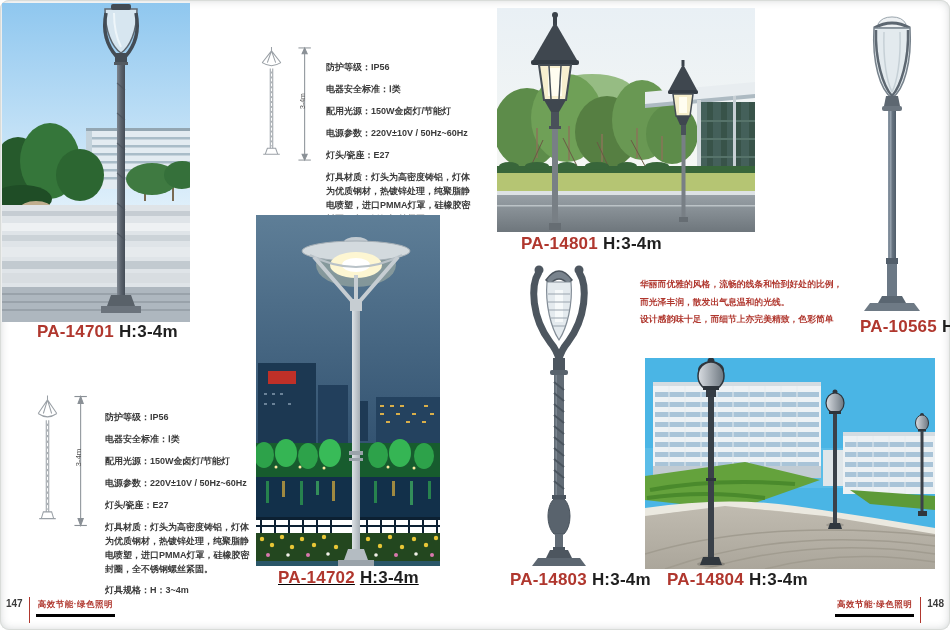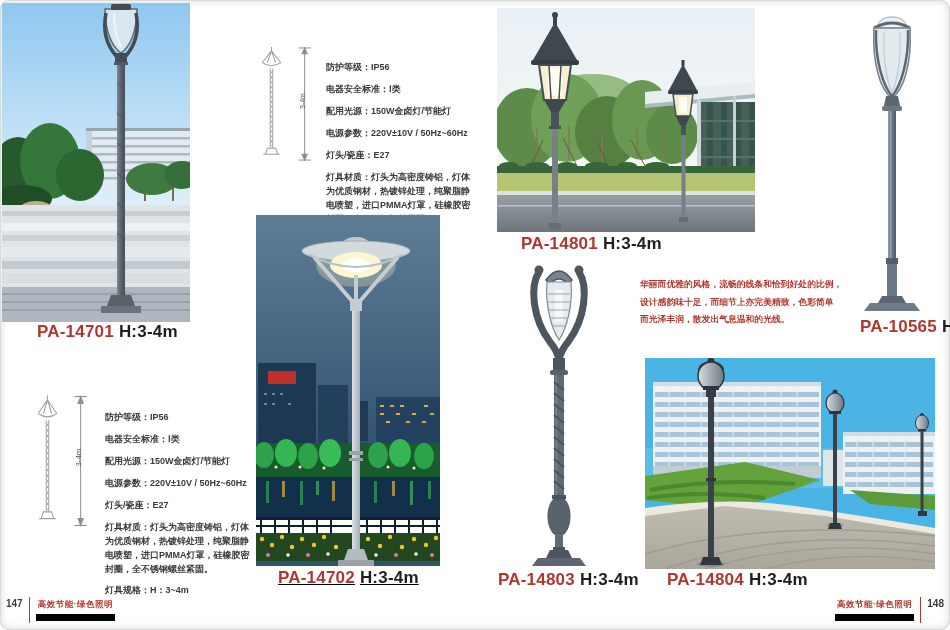--- a/index.html
+++ b/index.html
@@ -13,21 +13,21 @@
   svg{display:block;}
   .product-label{position:absolute;font-size:17px;font-weight:bold;white-space:nowrap;letter-spacing:.2px;margin-left:22px;}
   .product-label .code{color:#b0372e;}
   .product-label .ht{color:#1f1f1f;margin-left:5px;}
   .spec-block{position:absolute;font-size:9px;line-height:1.55;color:#3a3a3a;font-weight:bold;}
   .spec-block div{margin:8px;}
   .desc-block{position:absolute;color:#b0372e;font-size:8.8px;font-weight:bold;line-height:17.5px;white-space:nowrap;margin-top:16px;}
   .footer{position:absolute;top:597px;display:flex;align-items:flex-start;gap:6px;}
   .footer .pageno{font-size:10px;font-weight:bold;color:#3c3c3c;line-height:14px;}
   .footer .rule{width:1px;height:26px;background:#b0372e;}
-  .footer .slogan{font-size:8.5px;font-weight:bold;color:#b0372e;border-bottom:7px solid #000000;padding:2px 2px 3px 2px;letter-spacing:.5px;}
+  .footer .slogan{font-size:8.5px;font-weight:bold;color:#b0372e;border-bottom:3px solid #000000;padding:2px 2px 3px 2px;letter-spacing:.5px;}
 </style>
 </head>
 <body>
 
 <div class="page">
 
   <div class="abs" style="left:2px;top:3px;">
     <svg width="188" height="319" viewBox="0 0 188 319">
       <defs>
         <linearGradient id="p1sky" x1="0" y1="0" x2="0" y2="1">
@@ -401,22 +401,22 @@
       <polygon points="36,290 56,290 60,297 32,297" fill="#5a6671"></polygon>
       <polygon points="24,297 68,297 74,305 18,305" fill="#6e7a85"></polygon>
     </svg>
   </div>
   <div class="product-label" style="left:838px;top:317px;">
     <span class="code">PA-10565</span><span class="ht">H:3-4m</span>
   </div>
 
   <div class="desc-block" style="left:640px;top:260px;">
     <div>华丽而优雅的风格，流畅的线条和恰到好处的比例，</div>
+    <div>而光泽丰润，散发出气息温和的光线。</div>
     <div>设计感韵味十足，而细节上亦完美精致，色彩简单</div>
-    <div>而光泽丰润，散发出气息温和的光线。</div>
   </div>
 
   <div class="abs" style="left:506px;top:246px;">
     <svg width="106" height="322" viewBox="0 0 106 322">
       <path d="M40,34 Q53,16 66,34 L62,38 Q53,28 44,38 Z" fill="#79838d" stroke="#4d565f" stroke-width="1.5"></path>
       <path d="M41,36 C39,58 45,82 53,94 C61,82 67,58 65,36 Z" fill="#e4eaee" stroke="#828c96" stroke-width="1.2"></path>
       <rect x="49" y="44" width="8" height="32" fill="#f6f9fa"></rect>
       <g stroke="#9aa4ae" stroke-width="1">
         <line x1="42" y1="48" x2="64" y2="48"></line>
           <line x1="42" y1="56" x2="64" y2="56"></line>
@@ -436,21 +436,21 @@
         <path d="M48,136 l10,8 M48,147 l10,8 M48,158 l10,8 M48,169 l10,8 M48,180 l10,8 M48,191 l10,8 M48,202 l10,8 M48,213 l10,8 M48,224 l10,8 M48,235 l10,8"></path>
       </g>
       <rect x="46" y="249" width="14" height="4" fill="#4a545e"></rect>
       <path d="M48,253 C40,260 40,280 48,288 L58,288 C66,280 66,260 58,253 Z" fill="#59636d" stroke="#4a545e"></path>
       <rect x="49" y="288" width="8" height="16" fill="#616b75"></rect>
       <rect x="47" y="301" width="12" height="3" fill="#4a545e"></rect>
       <polygon points="44,304 62,304 66,312 40,312" fill="#4d565f"></polygon>
       <polygon points="32,312 74,312 80,320 26,320" fill="#5d6771"></polygon>
     </svg>
   </div>
-  <div class="product-label" style="left:476px;top:570px;">
+  <div class="product-label" style="left:488px;top:570px;">
     <span class="code">PA-14803</span><span class="ht">H:3-4m</span>
   </div>
 
   <div class="abs" style="left:645px;top:358px;">
     <svg width="290" height="211" viewBox="0 0 290 211">
       <defs>
         <linearGradient id="p4metal" x1="0" y1="0" x2="1" y2="0">
           <stop offset="0" stop-color="#d9dde2"></stop>
             <stop offset="1" stop-color="#6d7780"></stop>
         </linearGradient>

